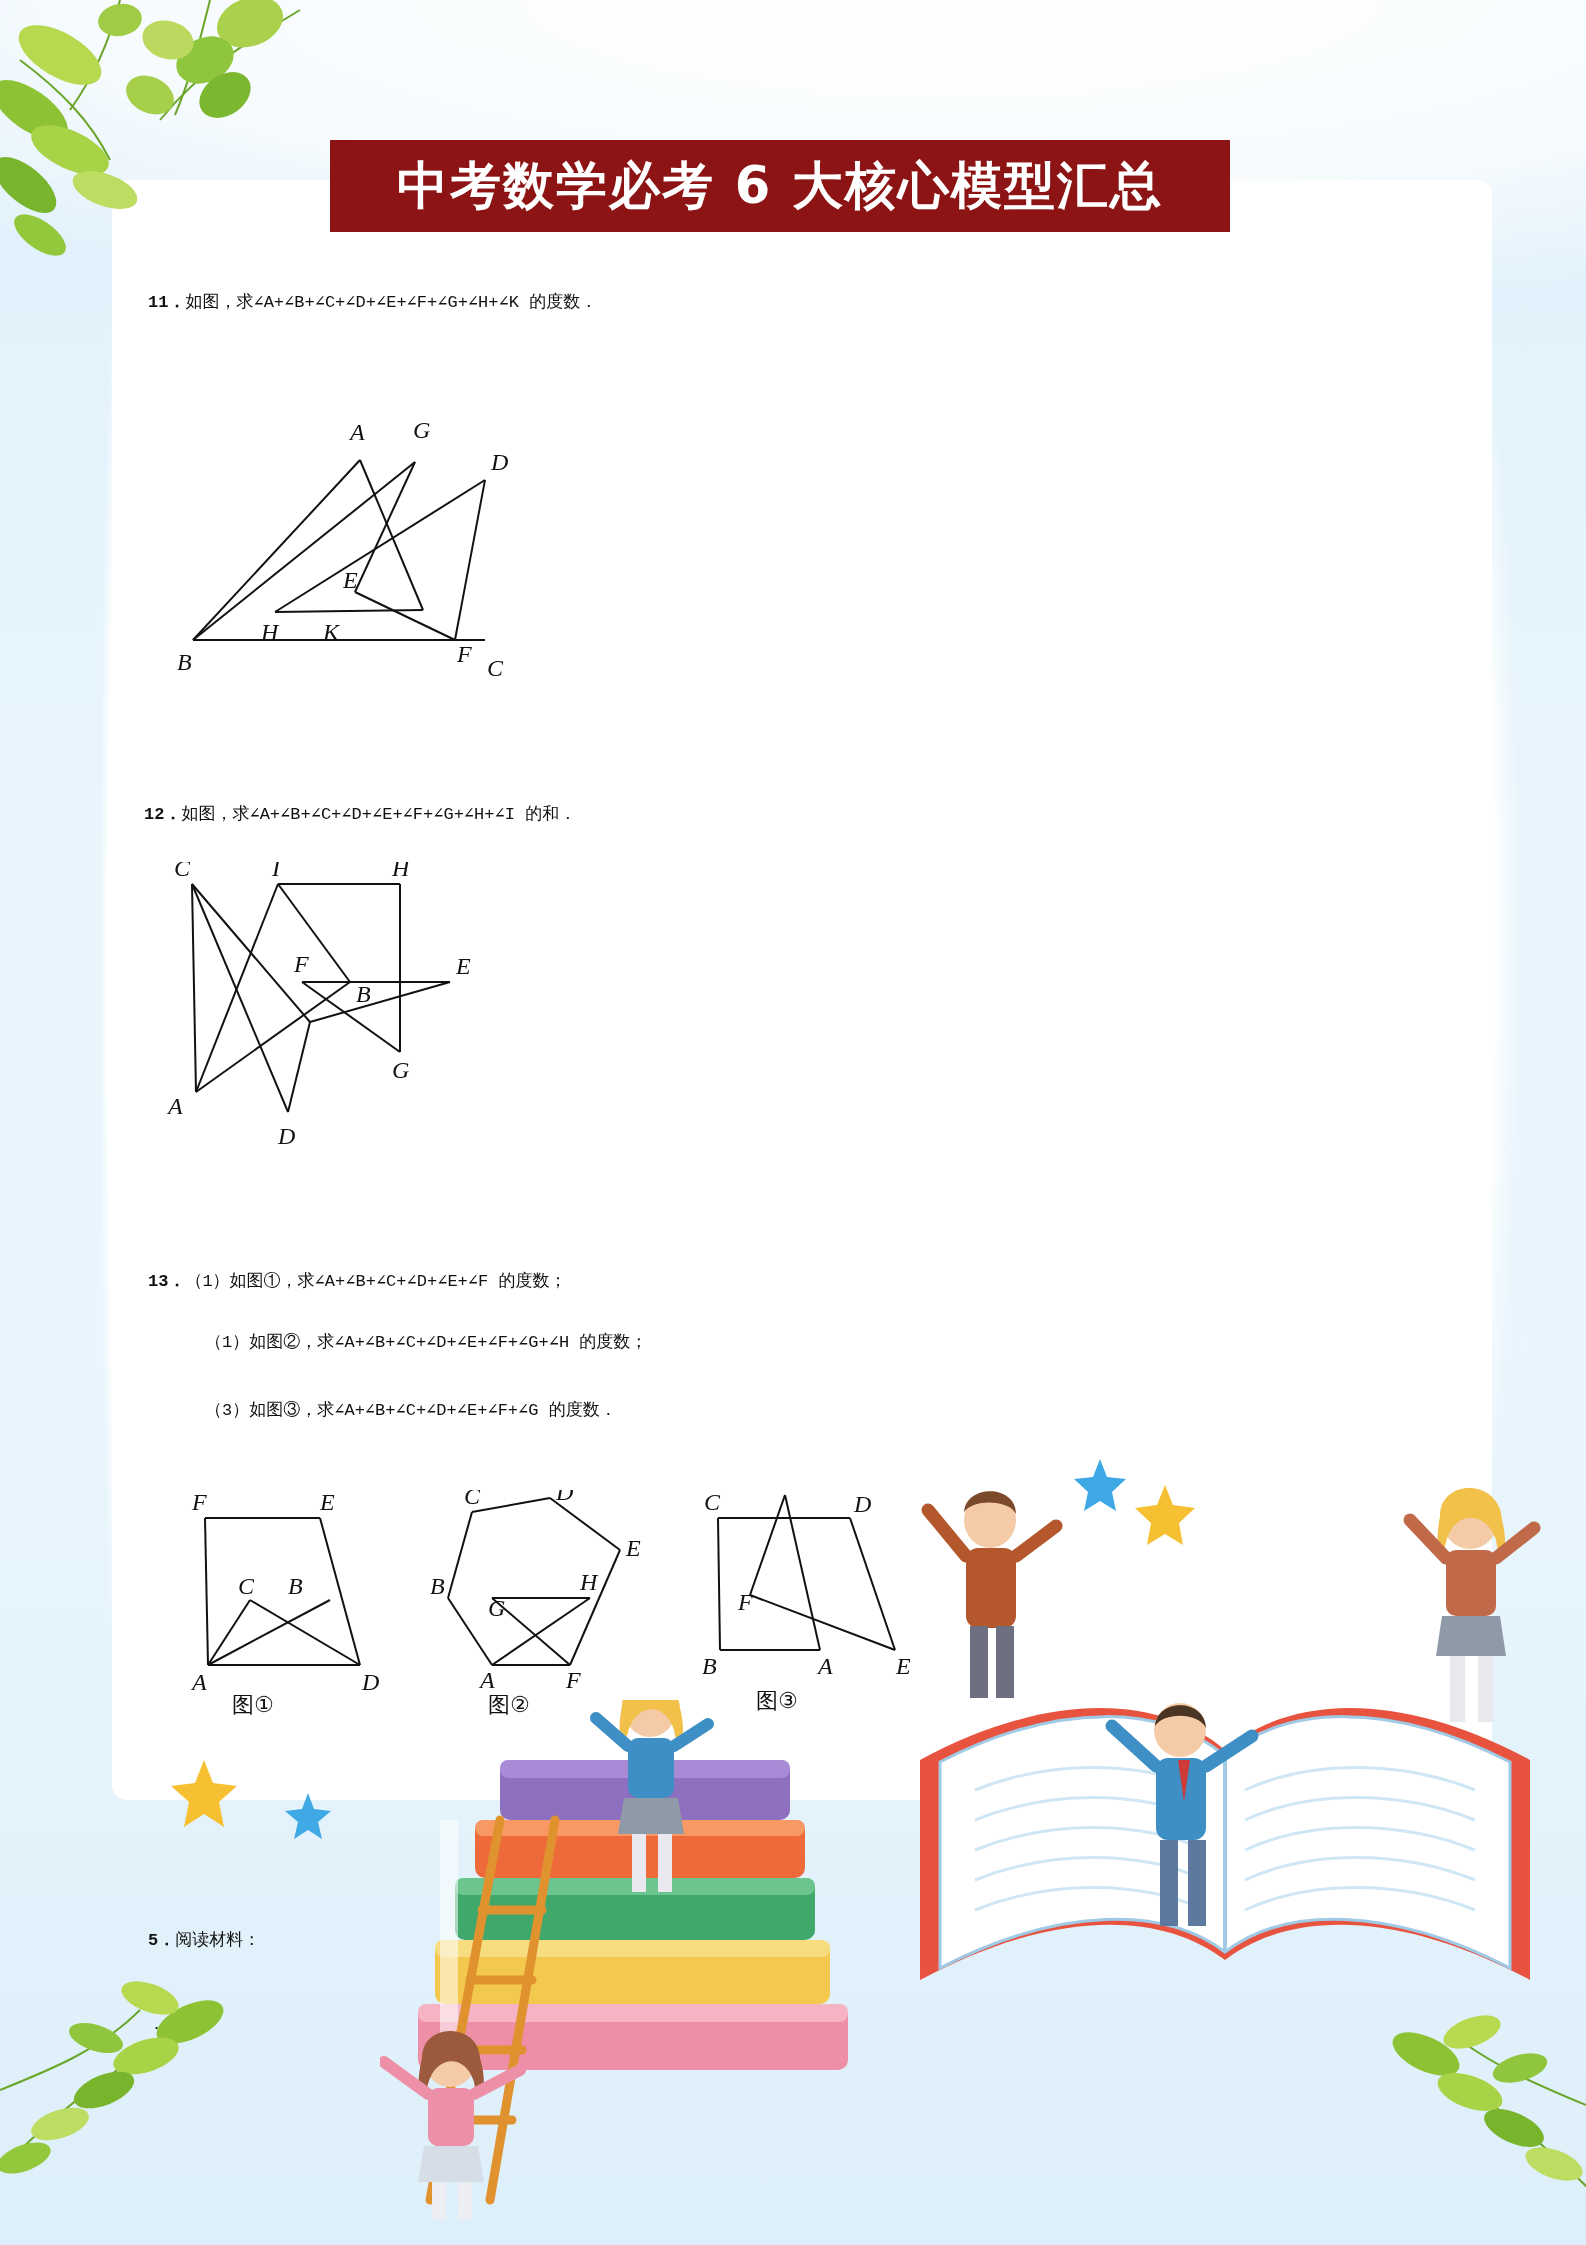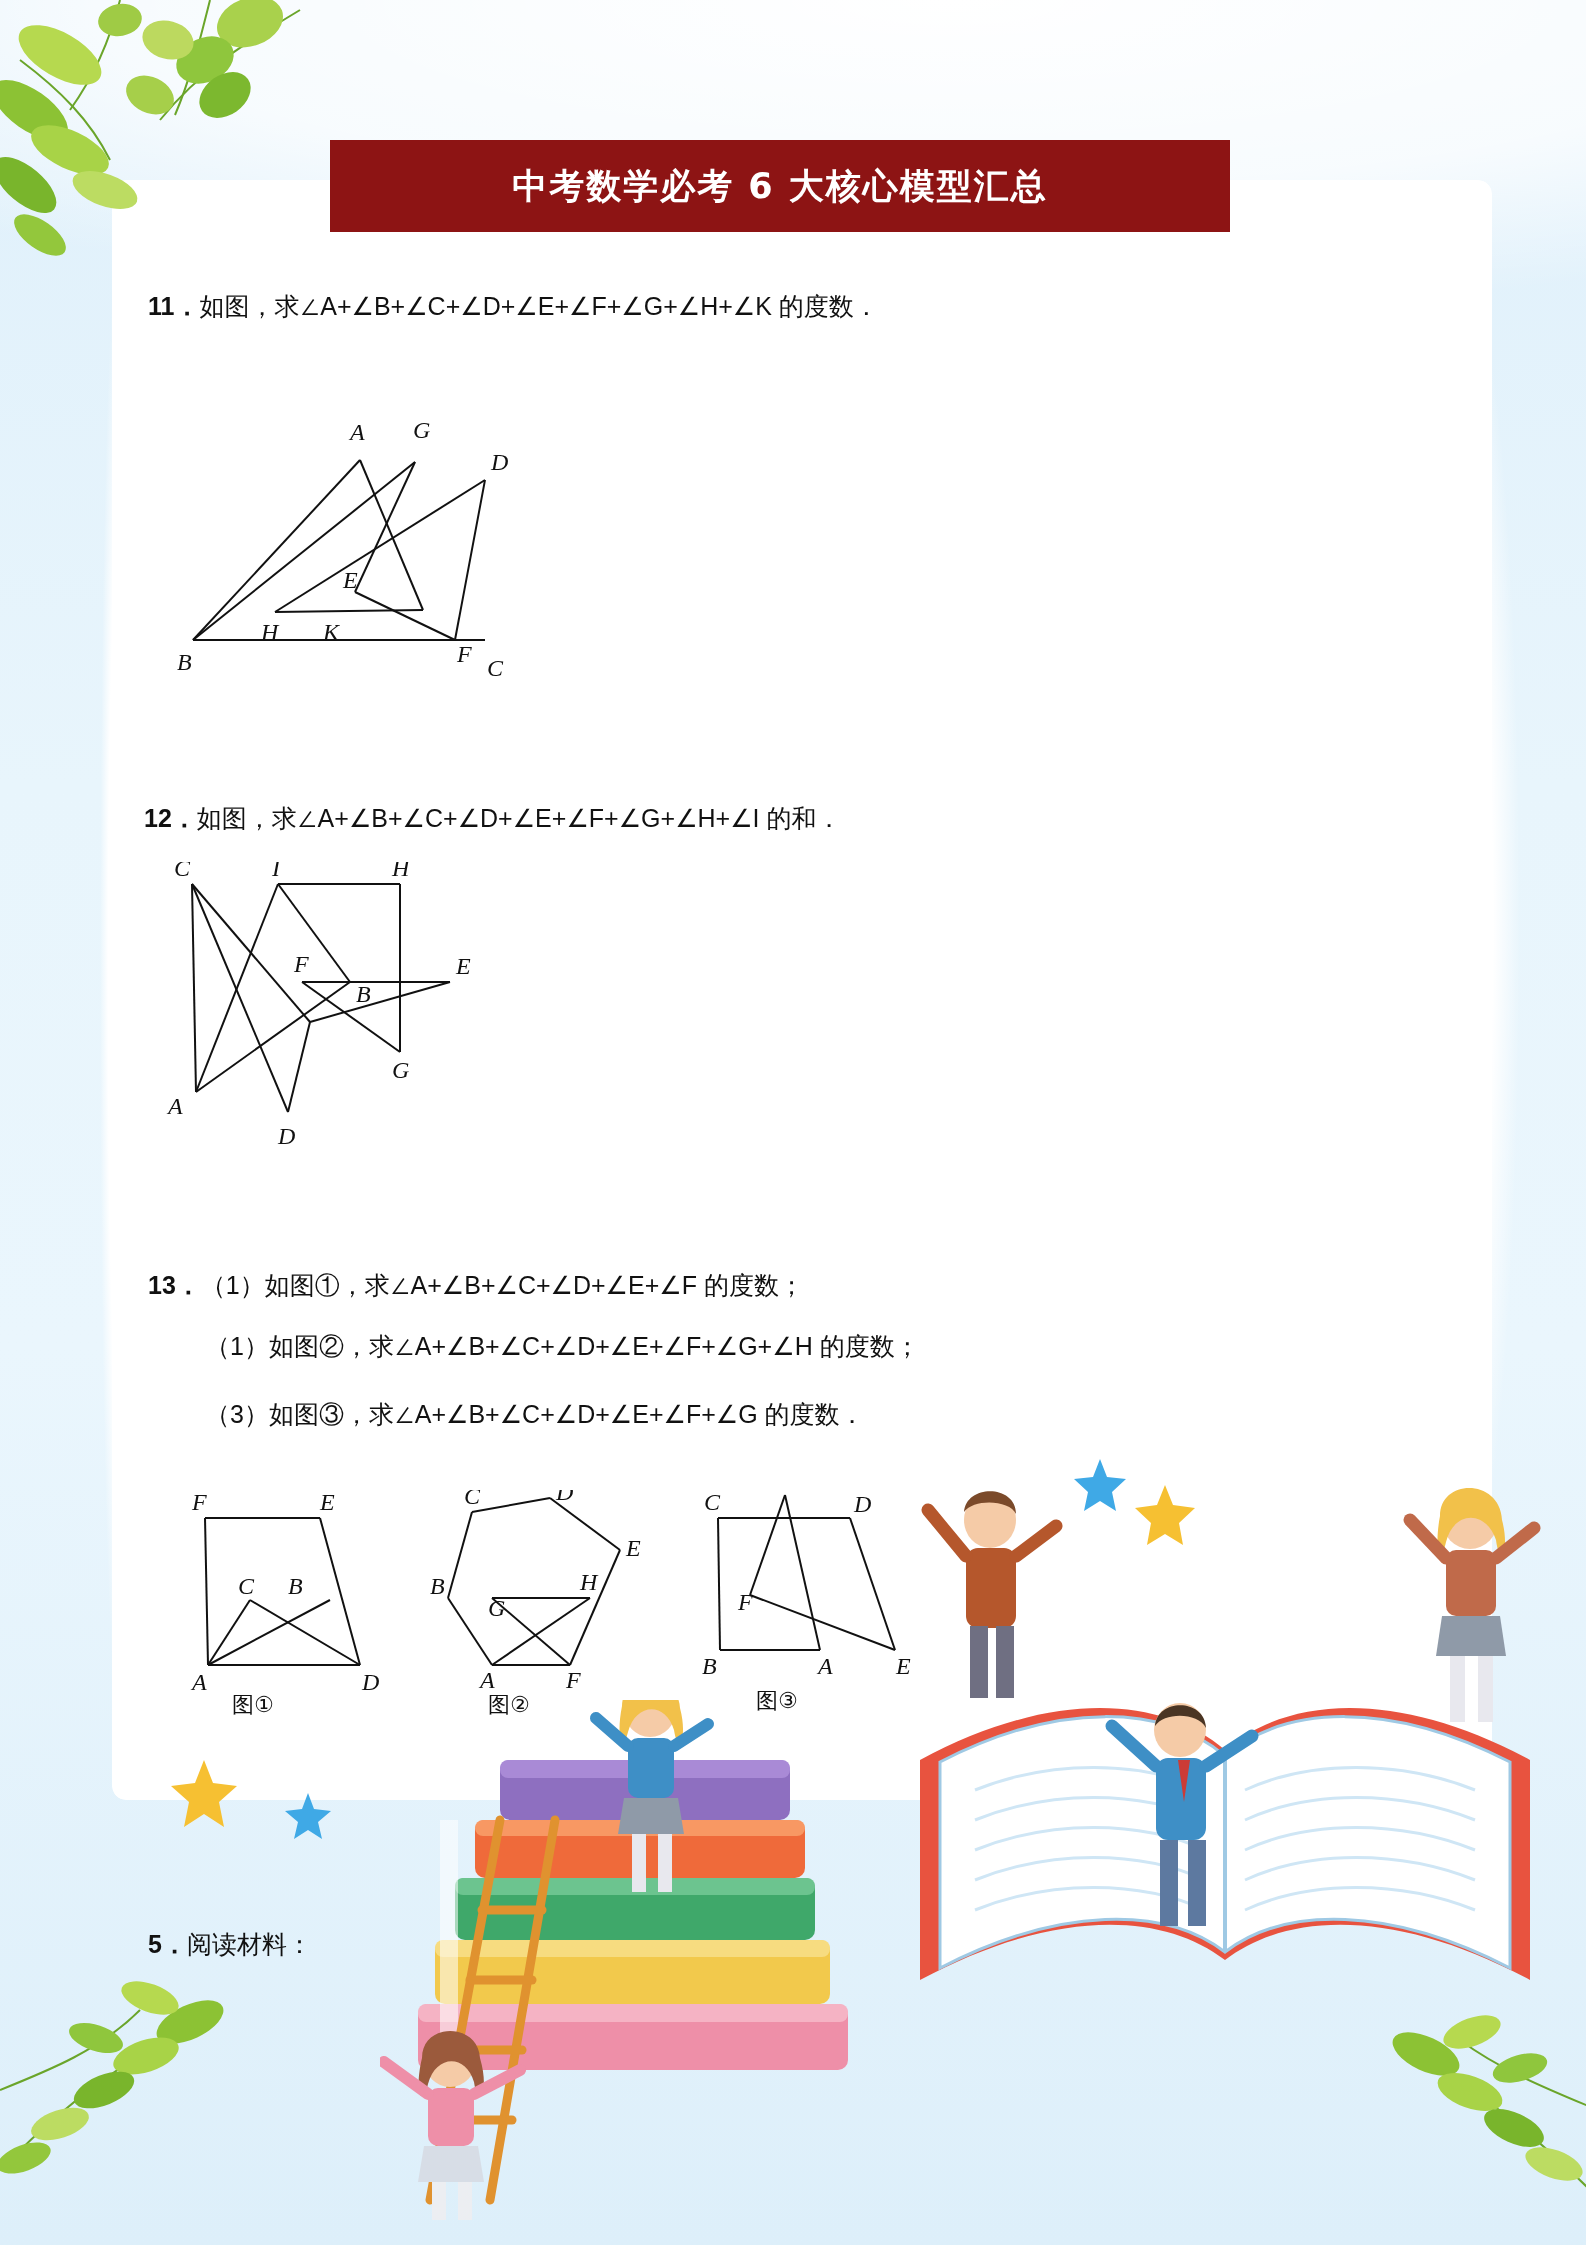--- a/index.html
+++ b/index.html
@@ -35,29 +35,29 @@
     position:absolute; left:1400px; top:250px; width:120px; height:1350px;
     background:radial-gradient(closest-side, #ffffff 55%, rgba(255,255,255,0) 100%);
   }
 
   
   .title-banner {
     position:absolute; left:330px; top:140px; width:900px; height:92px;
     background:#8d1414; display:flex; align-items:center; justify-content:center;
   }
   .title-banner .t {
-    color:#ffffff; font-size:35px; font-weight:bold; letter-spacing:2px;
+    color:#ffffff; font-size:51px; font-weight:bold; letter-spacing:2px;
     font-family:"DejaVu Sans", sans-serif;
     white-space:nowrap;
   }
 
   
   .qline {
-    position:absolute; font-size:25px; color:#111; white-space:nowrap;
-    font-family:Liberation Sans, sans-serif;
+    position:absolute; font-size:17px; color:#111; white-space:nowrap;
+    font-family:Liberation Mono, monospace;
   }
   .qline .num { font-weight:bold; }
 
   
   .fig { position:absolute; background:#fff; }
   svg { display:block; }
   .lbl { font-family:"Liberation Serif", serif; font-style:italic; font-size:24px; fill:#111; }
   .lbl-cn { font-family:"DejaVu Sans", sans-serif; font-style:normal; font-size:22px; fill:#111; }
   .ln { stroke:#111; stroke-width:2; fill:none; }
 

